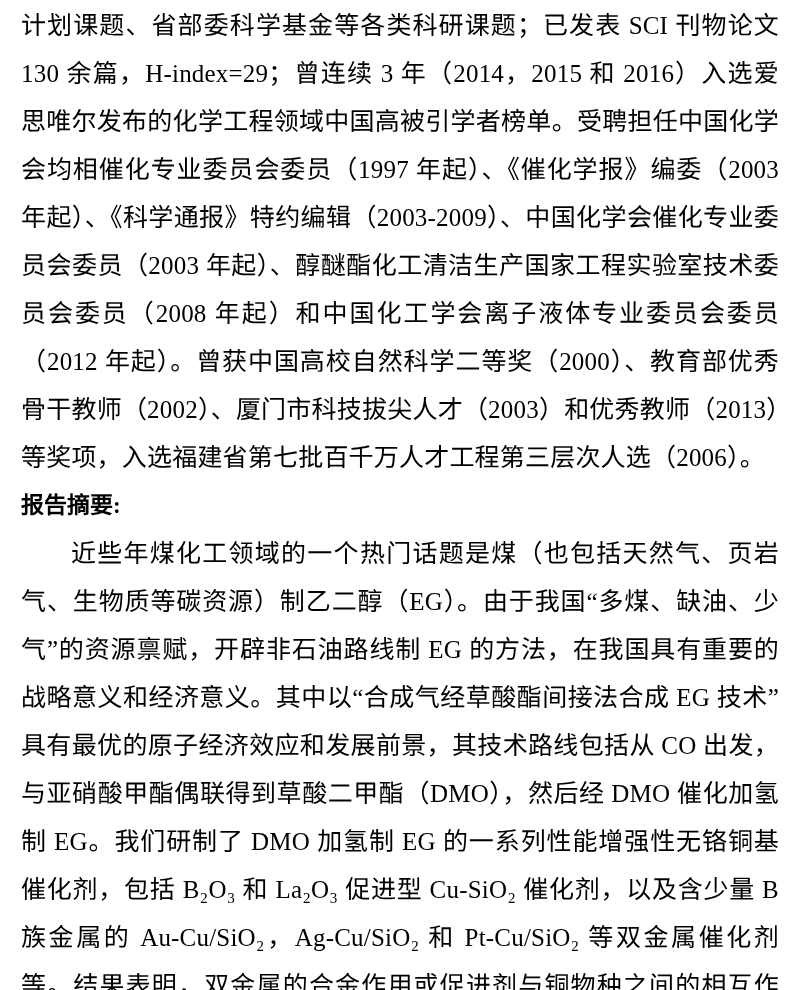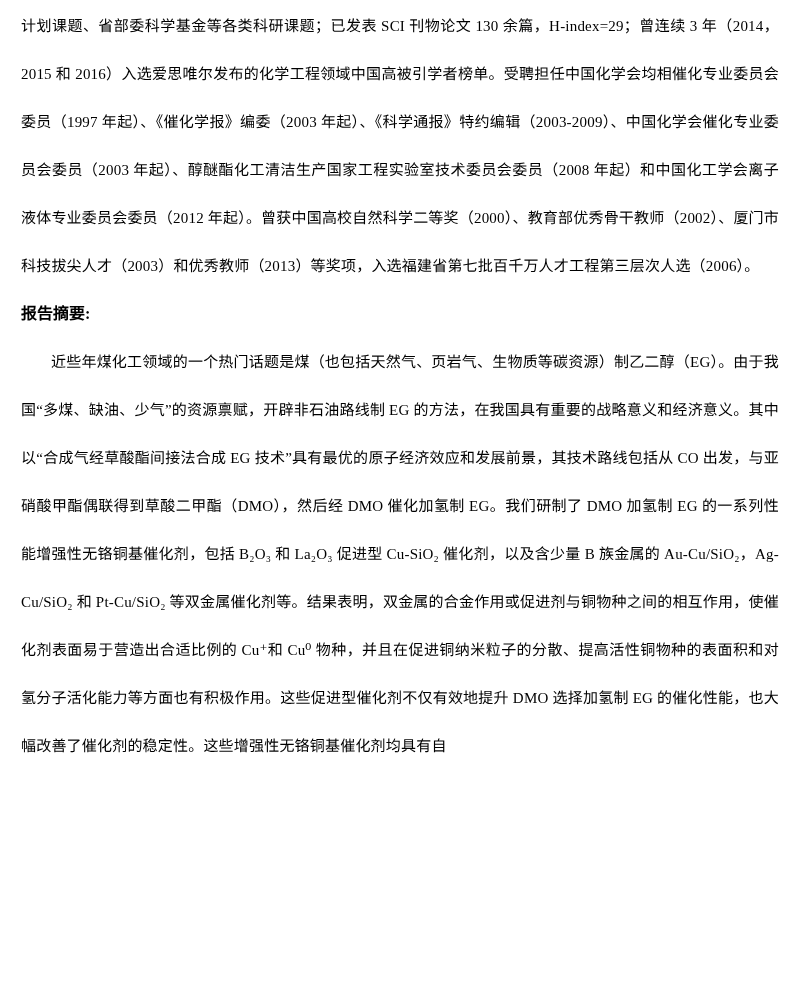--- a/index.html
+++ b/index.html
@@ -15,28 +15,28 @@
   .page {
     box-sizing: border-box;
     width: 800px;
     height: 990px;
     padding: 2px 21px 0 21px;
     font-family: "Liberation Serif", "DejaVu Serif", serif;
     color: #000000;
   }
   .para {
     margin: 0;
-    font-size: 15px;
+    font-size: 25px;
     line-height: 48px;
     text-align: justify;
     letter-spacing: 0.2px;
   }
   .heading {
     margin: 0;
-    font-size: 16px;
+    font-size: 23px;
     line-height: 48px;
     font-weight: bold;
     text-align: left;
   }
   .indent {
     text-indent: 2em;
   }
 </style>
 </head>
 <body>

